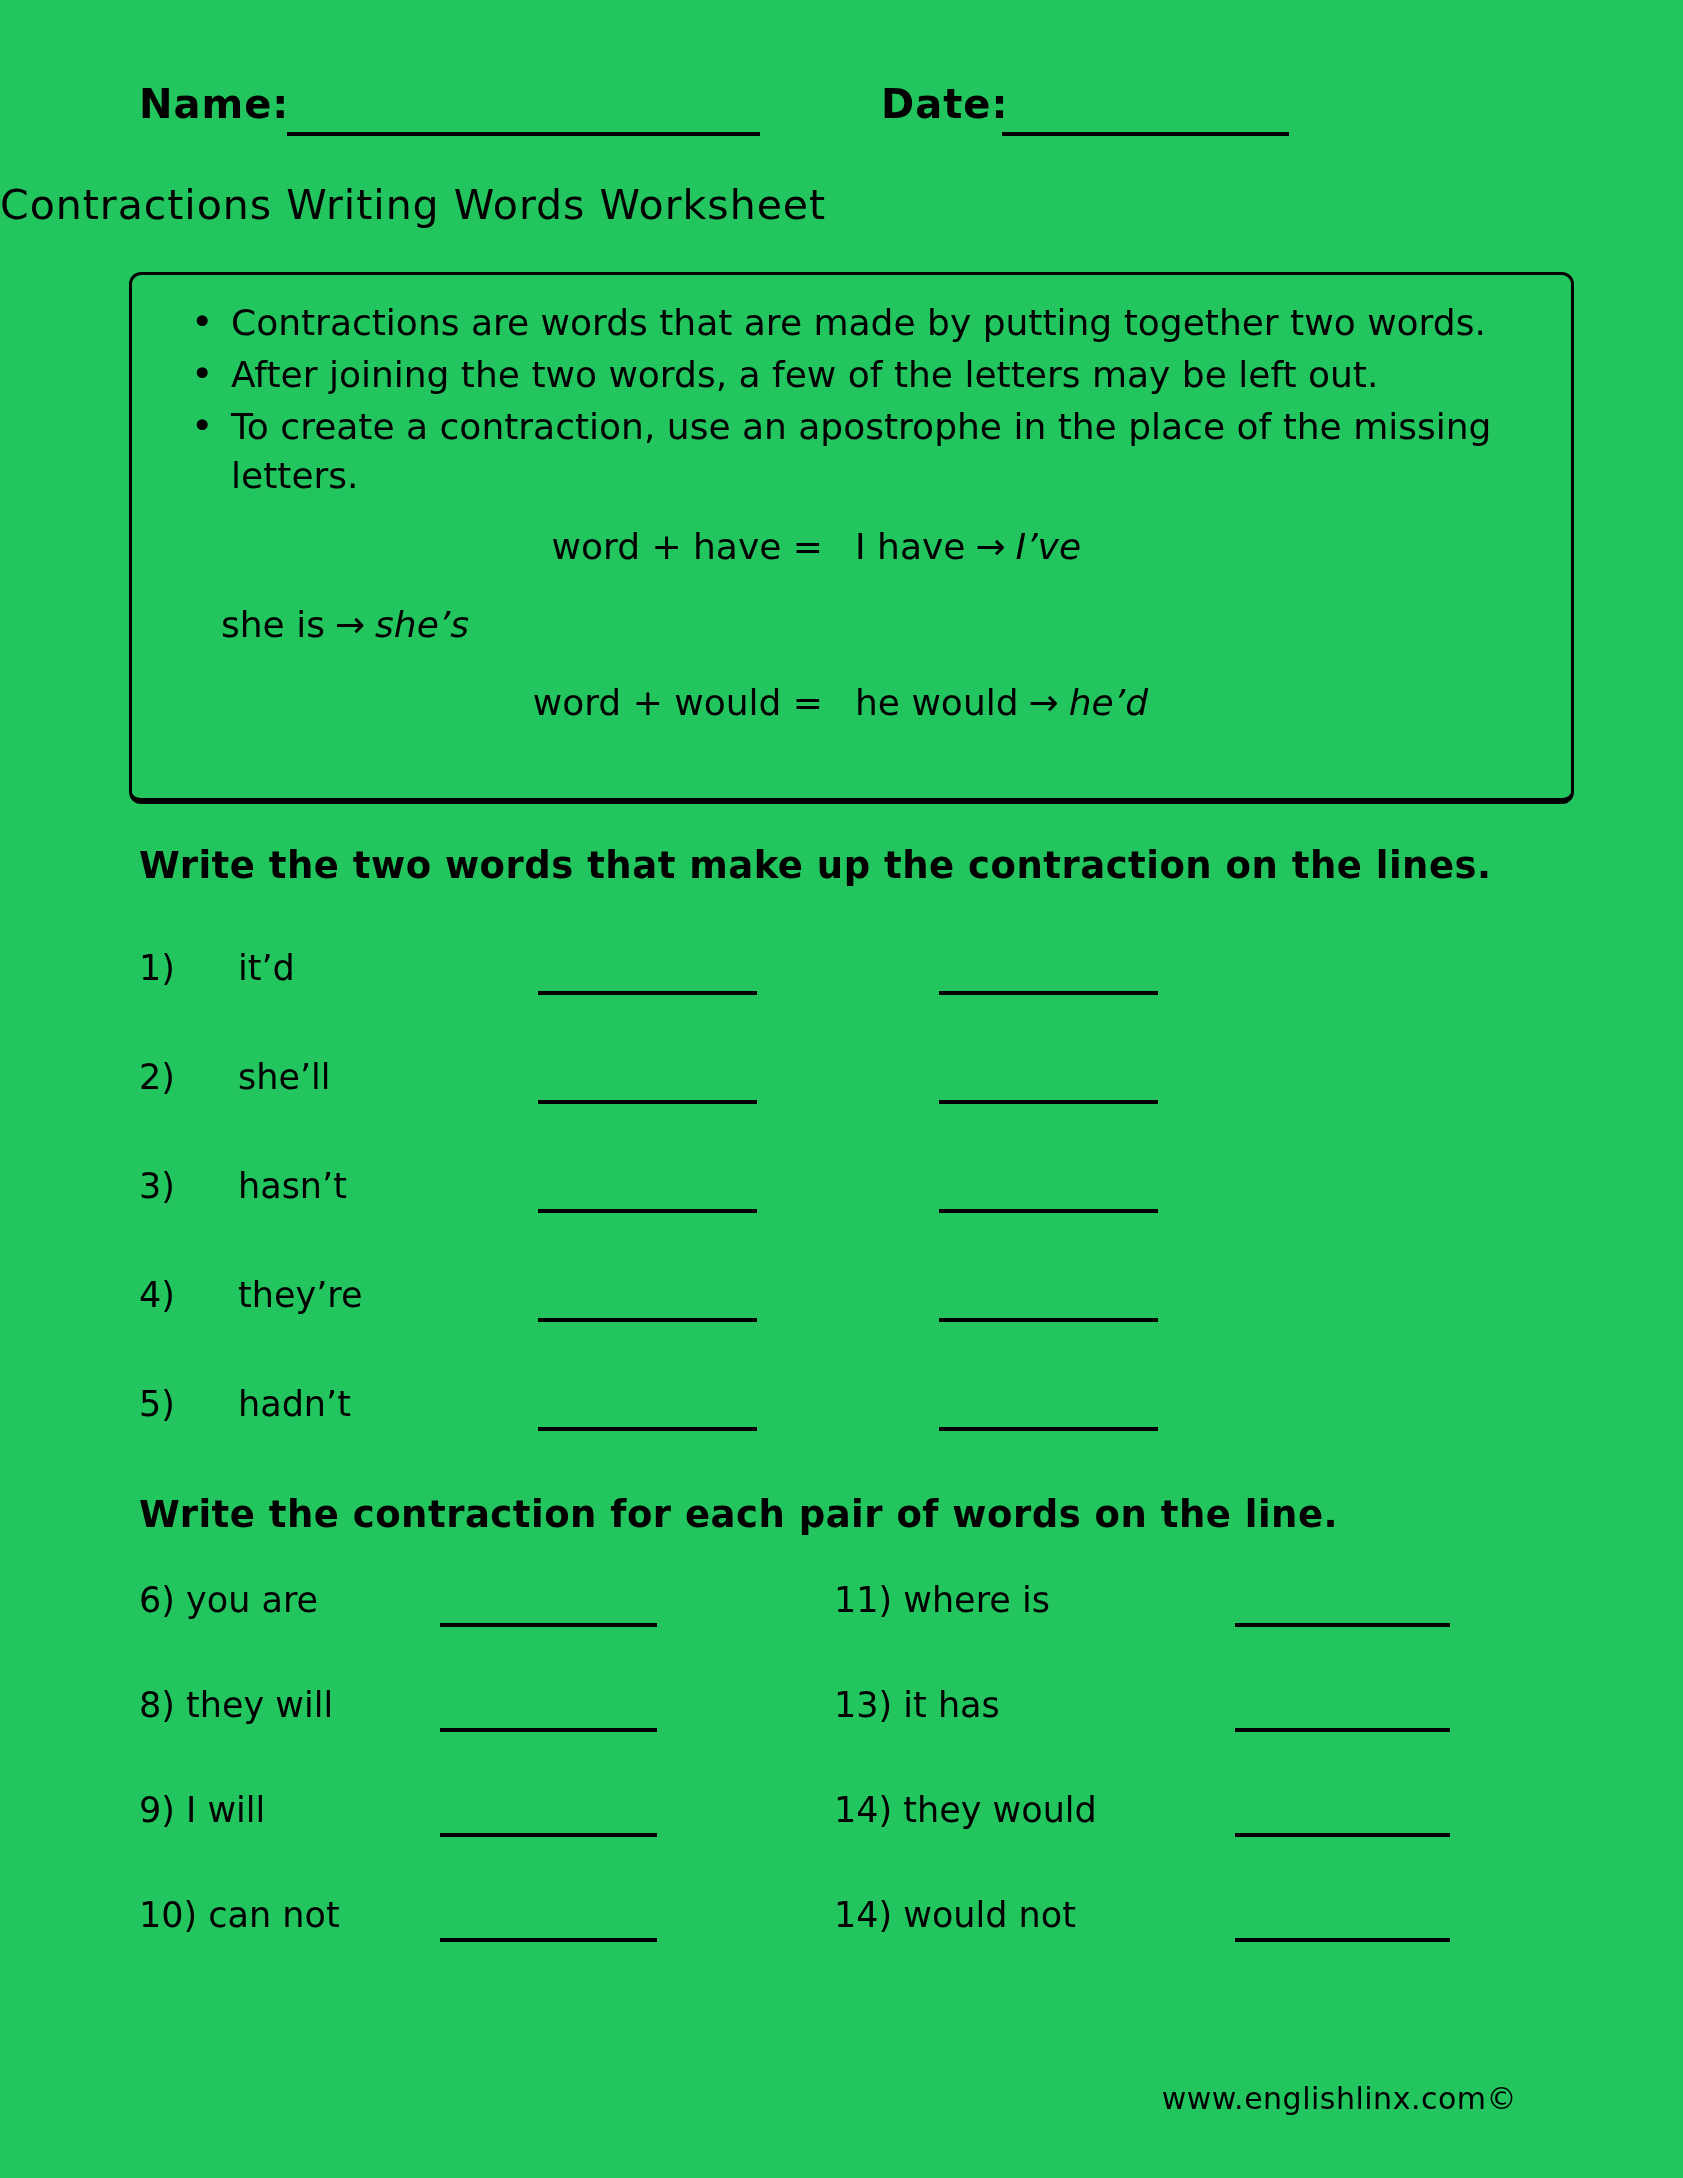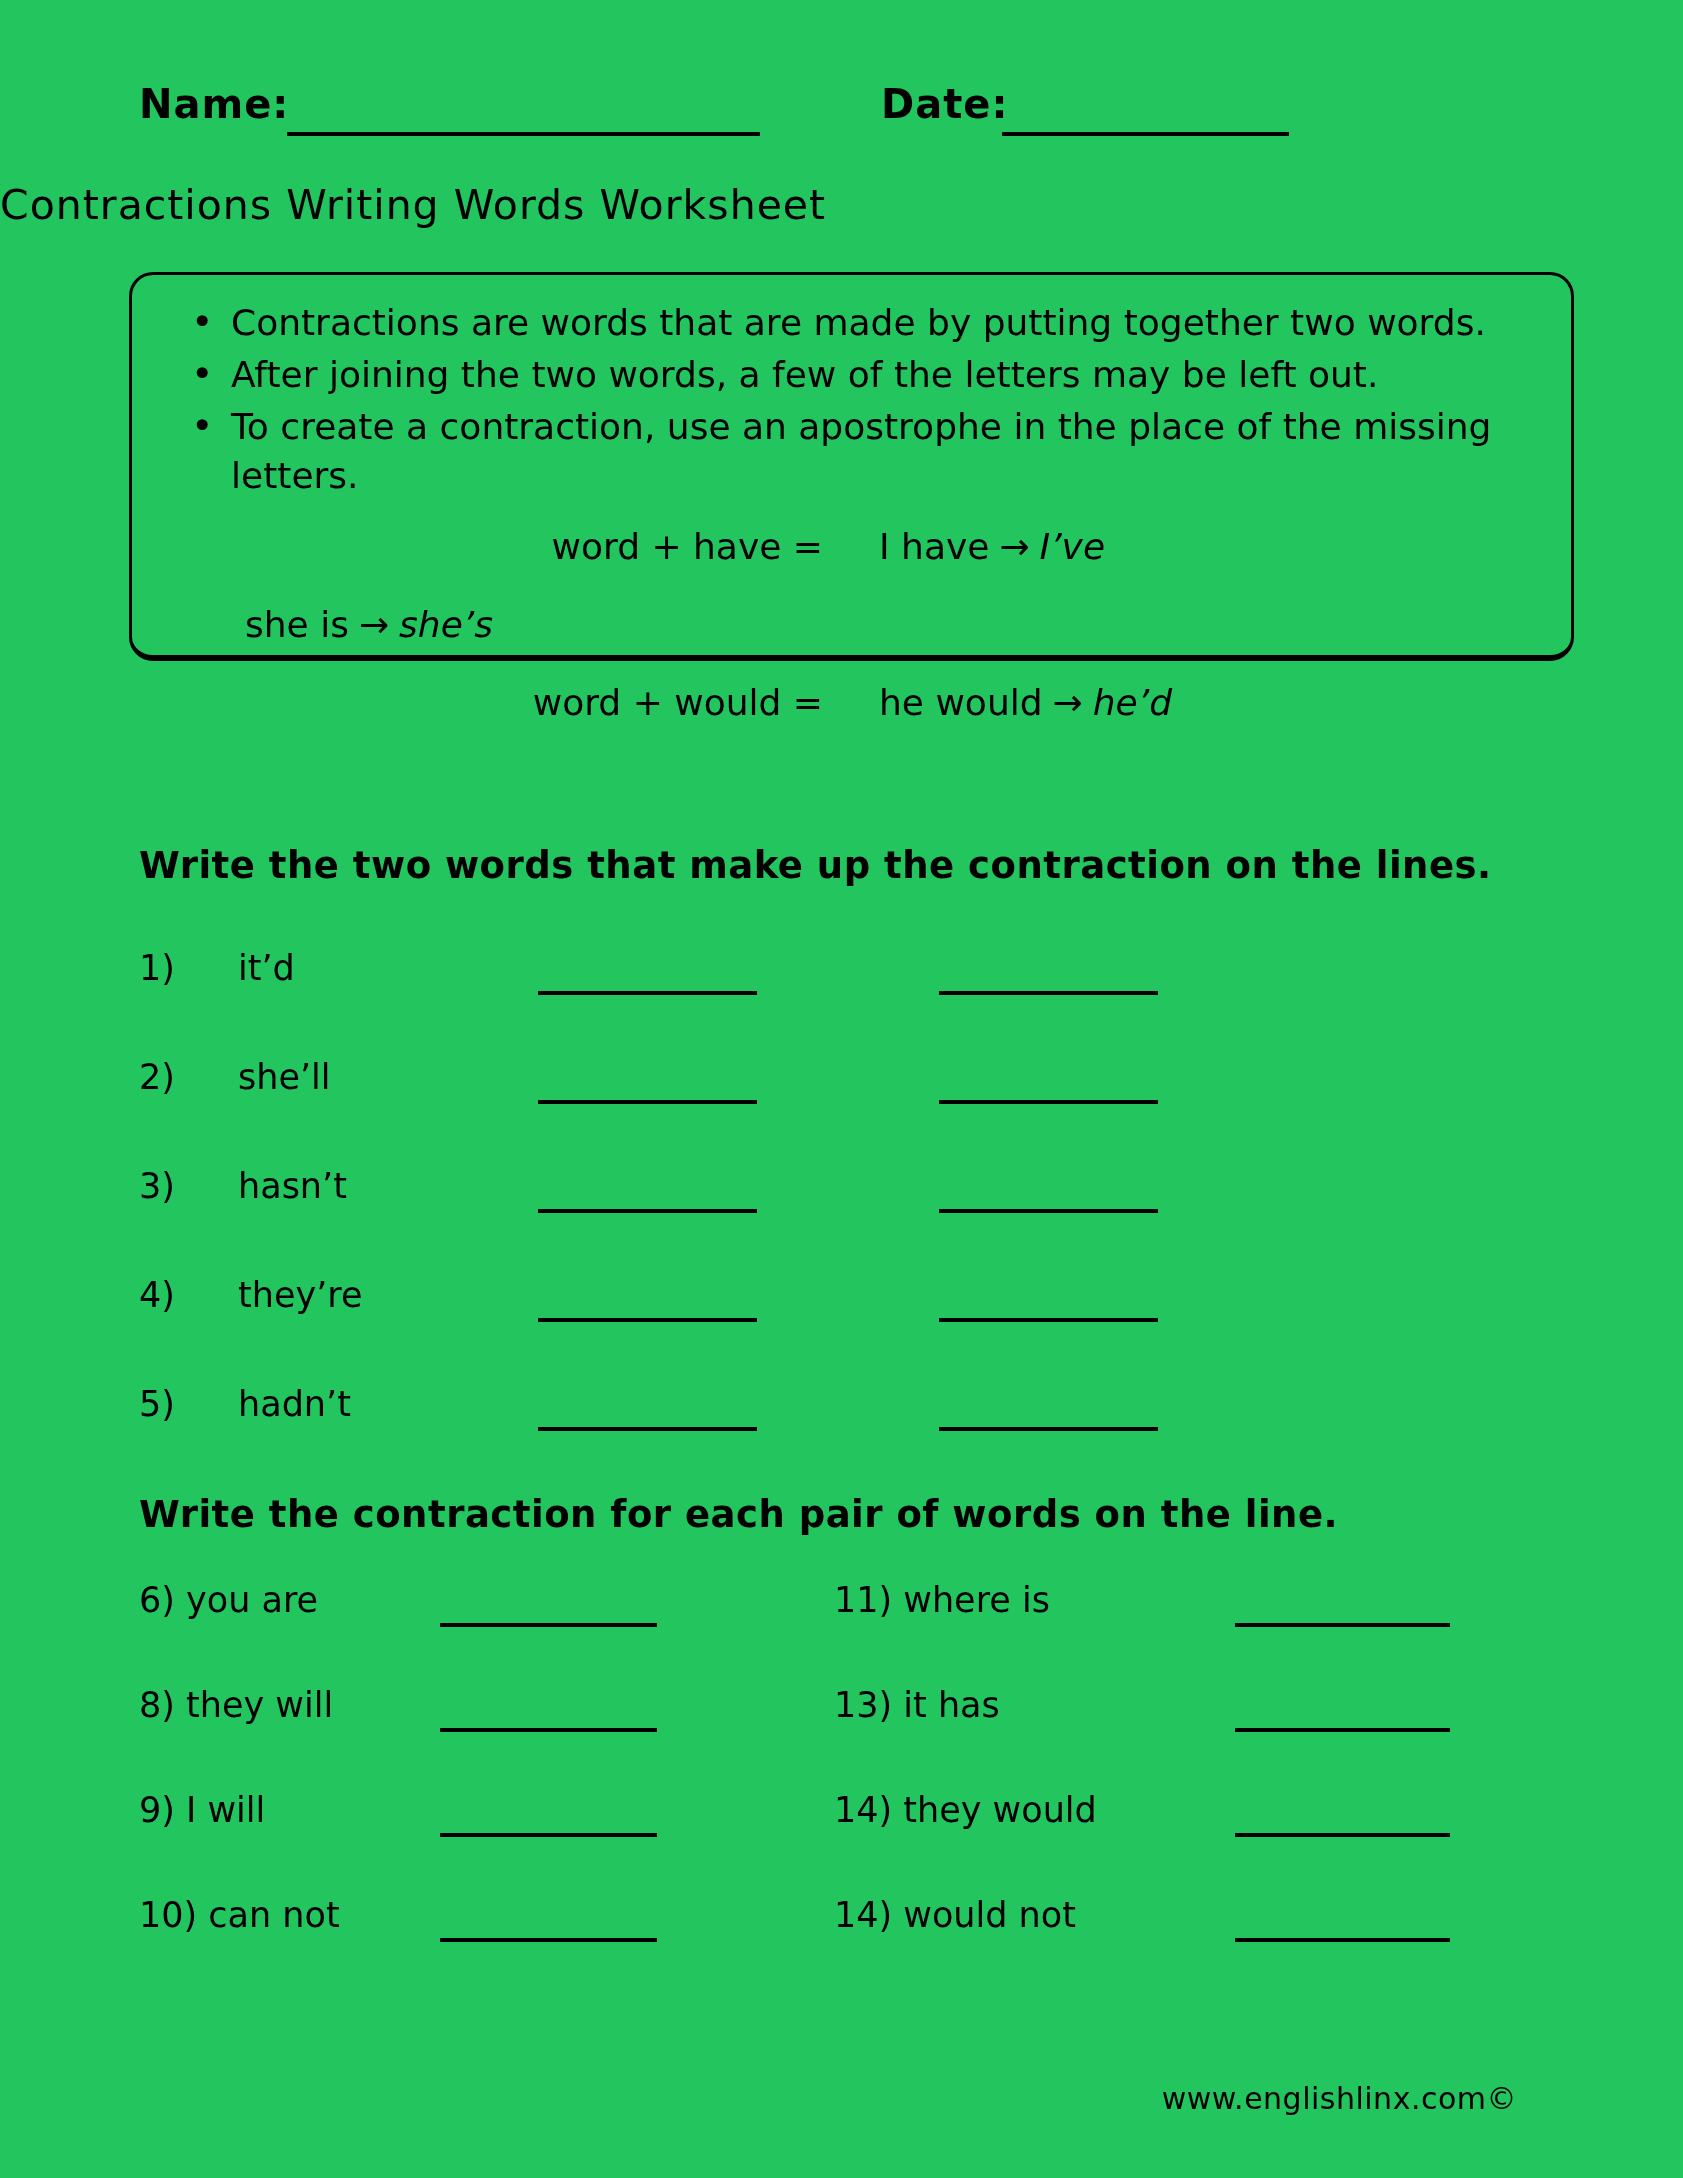--- a/index.html
+++ b/index.html
@@ -22,37 +22,37 @@
   #date-line { left:1002px; top:131px; width:287px; }
 
   
   .title {
     position:absolute; left:0; top:181px; width:1683px;
     text-align:left; font-size:41px; font-weight:400; letter-spacing:1px;
   }
 
   
   .info-box {
-    position:absolute; left:129px; top:272px; width:1445px; height:389px;
+    position:absolute; left:129px; top:272px; width:1445px; height:532px;
     box-sizing:border-box;
-    border:3px solid #000; border-bottom-width:6px; border-radius:24px;
+    border:3px solid #000; border-bottom-width:6px; border-radius:12px;
     padding:24px 69px 0 57px;
   }
   .bullets { margin:0; padding:0 0 0 42px; }
   .bullets li {
     font-size:36px; line-height:1.34; margin-bottom:4px;
     list-style:none; position:relative;
   }
   .bullets li::before {
     content:"•"; position:absolute; left:-40px; top:-2px; font-size:38px;
   }
   .examples { margin-top:26px; }
   .example-row { display:flex; align-items:baseline; height:78px; font-size:36px; }
   .ex-left  { width:634px; text-align:right; }
-  .ex-right { margin-left:56px; }
+  .ex-right { margin-left:32px; }
   .contraction { font-style:italic; }
   .arrow { padding:0 10px; }
 
   
   .instruction { position:absolute; left:139px; font-size:37px; font-weight:700; letter-spacing:0.5px; }
   #s1-instruction { top:844px; }
   #s2-instruction { top:1493px; }
 
   
   .s1-items { position:absolute; left:139px; top:948px; width:1406px; }

